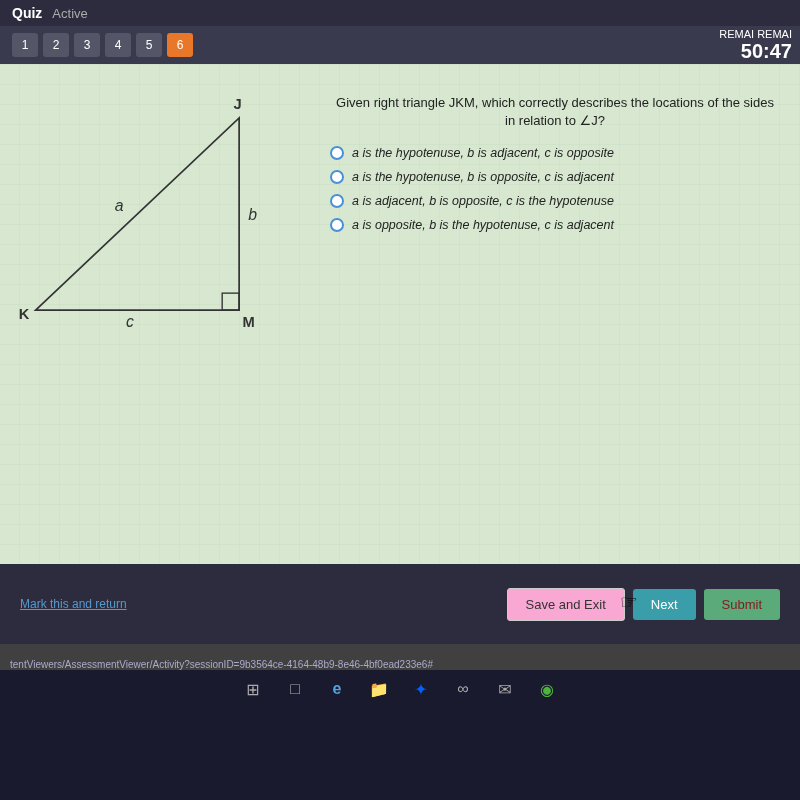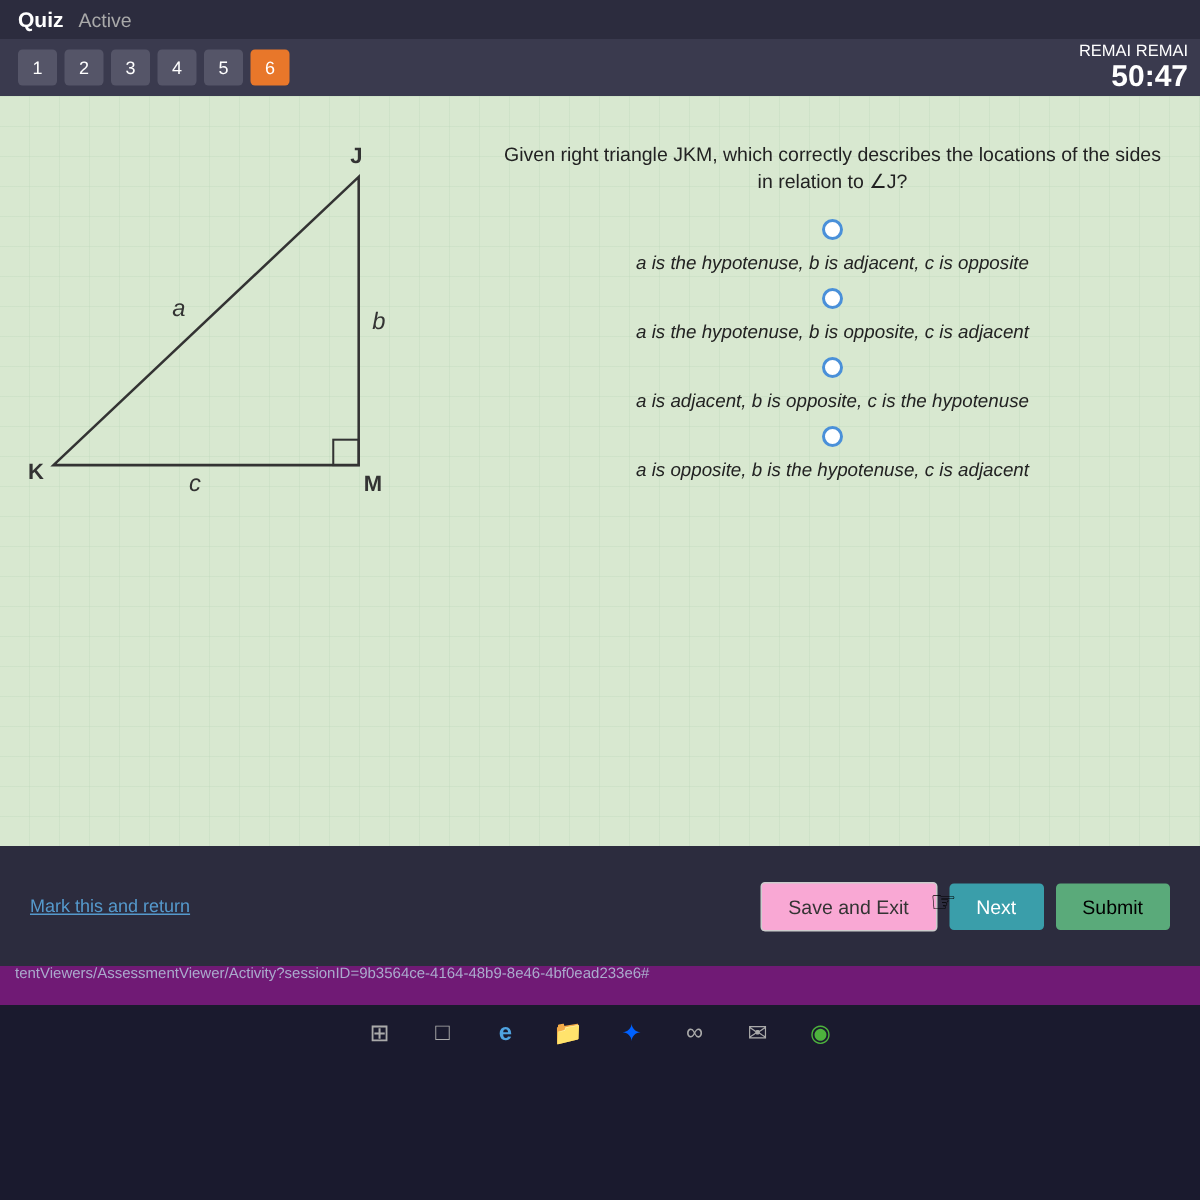--- a/index.html
+++ b/index.html
@@ -111,21 +111,20 @@
       color: #222;
       margin-bottom: 16px;
       line-height: 1.4;
     }
     .answer-option {
       display: flex;
       align-items: center;
       gap: 8px;
       margin-bottom: 10px;
       cursor: pointer;
-      flex-direction: column;
     }
     .radio-circle {
       width: 14px;
       height: 14px;
       border: 2px solid #4a90d9;
       border-radius: 50%;
       flex-shrink: 0;
       background: white;
     }
     .answer-text {
@@ -168,34 +167,34 @@
       background: #3a9eaa;
       color: #fff;
       border: none;
       padding: 8px 18px;
       font-size: 13px;
       border-radius: 3px;
       cursor: pointer;
     }
     .btn-submit {
       background: #5aaa7a;
-      color: #000000;
+      color: #7f1d1d;
       border: none;
       padding: 8px 18px;
       font-size: 13px;
       border-radius: 3px;
       cursor: pointer;
     }
 
     
     .url-bar {
-      background: #701a75;
+      background: #404040;
       height: 26px;
       display: flex;
-      align-items: flex-start;
+      align-items: flex-end;
       padding: 0 10px;
       color: #aaaacc;
       font-size: 10px;
     }
 
     
     .taskbar {
       background: #1a1a2e;
       height: 38px;
       display: flex;

